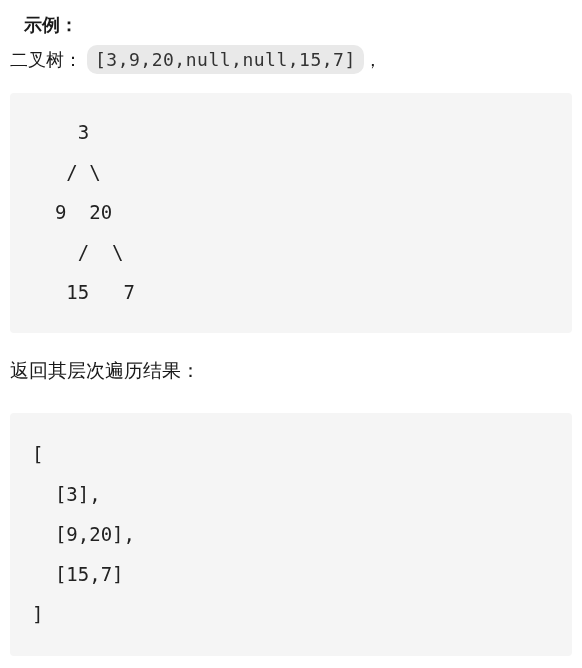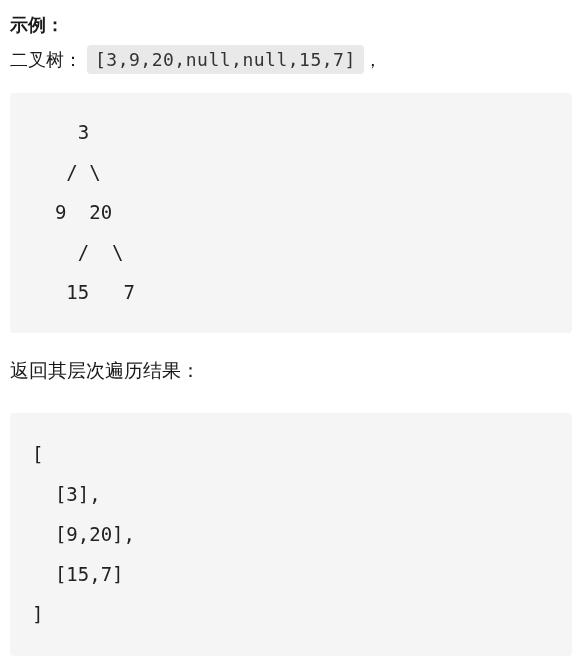--- a/index.html
+++ b/index.html
@@ -9,30 +9,31 @@
     font-family: -apple-system, BlinkMacSystemFont, "Segoe UI", "PingFang SC", "Microsoft YaHei", sans-serif;
     font-size: 18px;
     line-height: 1.7;
     color: #1a1a1a;
     background: #ffffff;
     width: 582px;
   }
   .heading {
     font-weight: 600;
     margin-bottom: 4px;
+    margin-left: 14px;
   }
   .desc-line {
     font-weight: 400;
     margin-bottom: 18px;
   }
   .inline-code {
     font-family: ui-monospace, SFMono-Regular, "SF Mono", Menlo, Consolas, monospace;
     background: #e9e9e9;
     padding: 4px 8px;
-    border-radius: 4px;
+    border-radius: 10px;
     font-size: 18px;
     letter-spacing: 0.5px;
     color: #333;
   }
   .after-code {
     font-family: inherit;
   }
   .code-block {
     background: #f5f5f5;
     border-radius: 4px;

